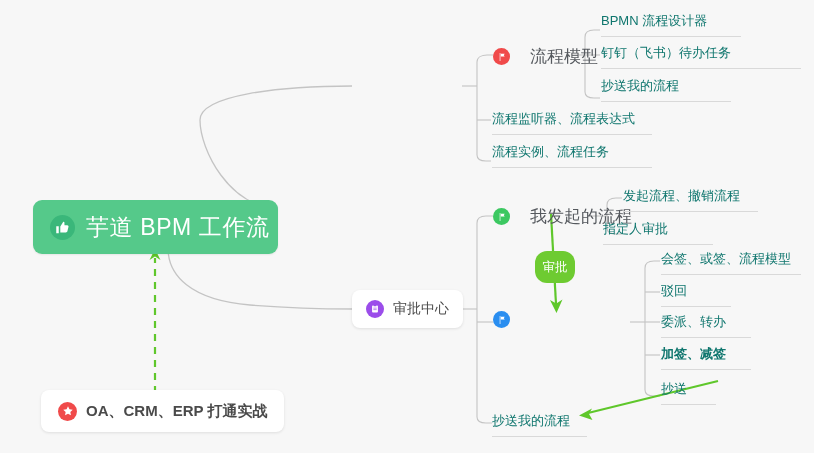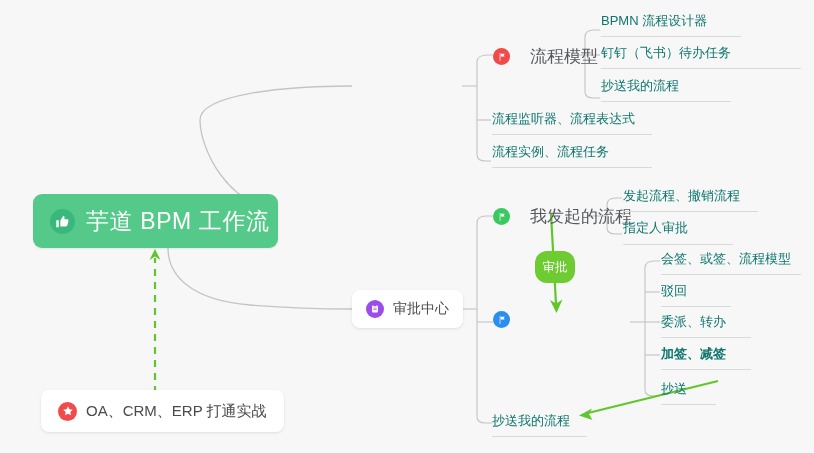--- a/index.html
+++ b/index.html
@@ -26,21 +26,21 @@
     left: 0; top: 0;
     width: 814px;
     height: 453px;
     pointer-events: none;
   }
 
   
   .root-node {
     position: absolute;
     left: 33px;
-    top: 194px;
+    top: 200px;
     width: 245px;
     height: 54px;
     background: #55c98a;
     border-radius: 9px;
     display: flex;
     align-items: center;
     padding-left: 17px;
     box-sizing: border-box;
     box-shadow: 0 1px 2px rgba(0,0,0,0.07);
   }
@@ -180,21 +180,21 @@
 
   <div class="root-node">
     <span class="cicon" style="width:25px;height:25px;background:#3ab77a;">
       <svg width="15" height="15" viewBox="0 0 24 24" fill="#ffffff">
         <path d="M2 10h4v11H2zM8.5 10.5 13 3.2c.5-.9 1.9-.6 2 .5l.2 4.6h4.5c1.3 0 2.2 1.2 1.9 2.4l-1.8 7.4c-.3 1.1-1.2 1.9-2.4 1.9H8.5z"></path>
       </svg>
     </span>
     <span class="root-label">芋道 BPM 工作流</span>
   </div>
 
-  <div class="card-node big" style="left:41px; top:390px;">
+  <div class="card-node big" style="left:41px; top:390px;font-weight:bold;">
     <span class="cicon" style="width:19px;height:19px;background:#f04a4a;">
       <svg width="12" height="12" viewBox="0 0 24 24" fill="#ffffff">
         <path d="M12 2.5l2.9 6 6.6.9-4.8 4.6 1.2 6.6L12 17.5 6.1 20.6l1.2-6.6L2.5 9.4l6.6-.9z"></path>
       </svg>
     </span>
     <span class="card-label">OA、CRM、ERP 打通实战</span>
   </div>
 
 
   <div class="icon-row" style="left:493px; top:45px;">
@@ -230,21 +230,21 @@
     <span class="cicon" style="width:17px;height:17px;background:#3cc861;">
       <svg width="10" height="10" viewBox="0 0 24 24" fill="#ffffff">
         <path d="M6.5 2.5h1.6v19H6.5z"></path>
         <path d="M9 4h9.5l-2.2 3.7L18.5 11H9z"></path>
       </svg>
     </span>
     <span class="t">我发起的流程</span>
   </div>
 
   <div class="leaf" style="left:623px; top:188px; min-width:135px;">发起流程、撤销流程</div>
-  <div class="leaf" style="left:623px; top:221px; min-width:110px;font-family:Liberation Mono, monospace;">指定人审批</div>
+  <div class="leaf" style="left:603px; top:221px; min-width:110px;">指定人审批</div>
 
   <div class="icon-row" style="left:493px; top:311px;">
     <span class="cicon" style="width:17px;height:17px;background:#2a8ef0;">
       <svg width="10" height="10" viewBox="0 0 24 24" fill="#ffffff">
         <path d="M6.5 2.5h1.6v19H6.5z"></path>
         <path d="M9 4h9.5l-2.2 3.7L18.5 11H9z"></path>
       </svg>
     </span>
   </div>
 

